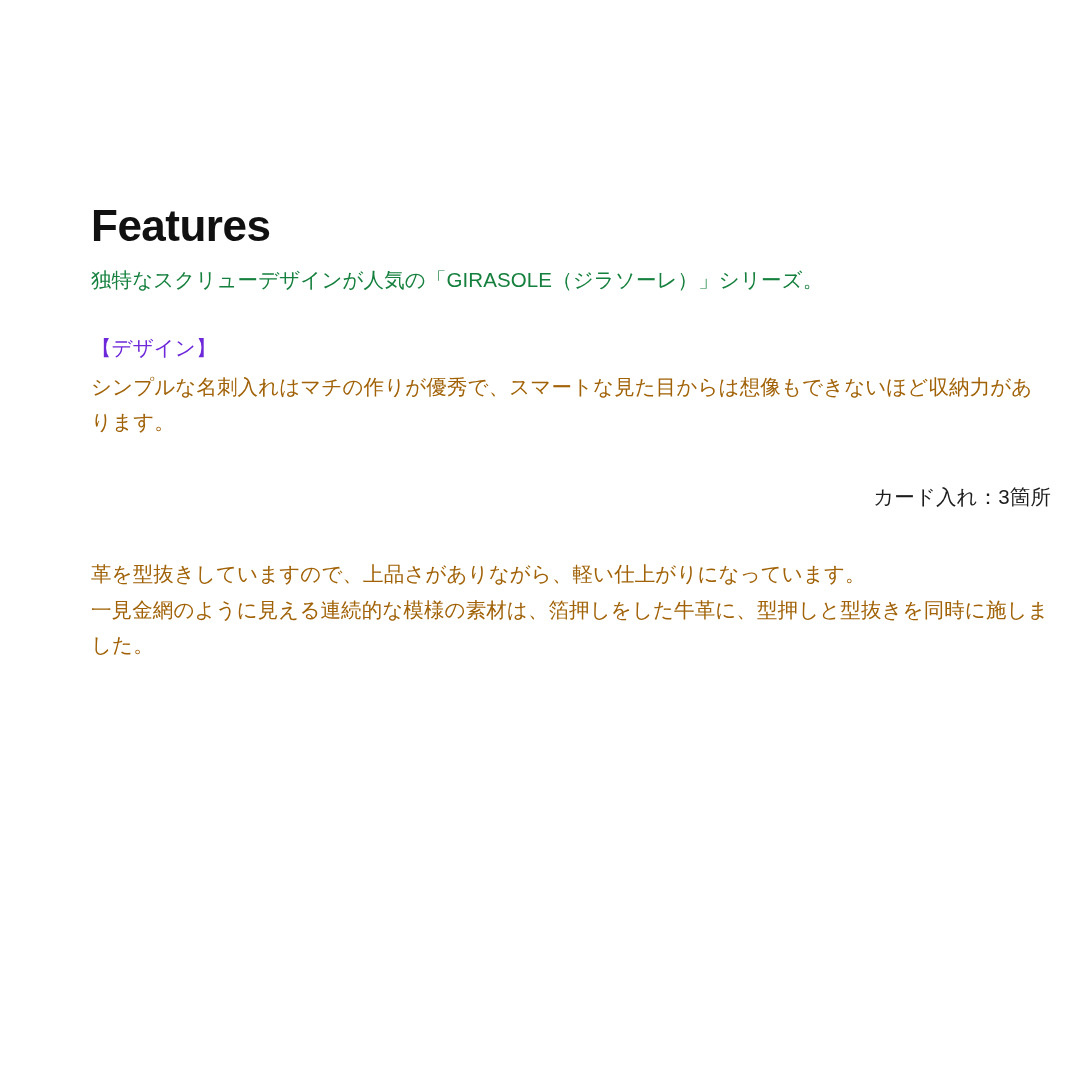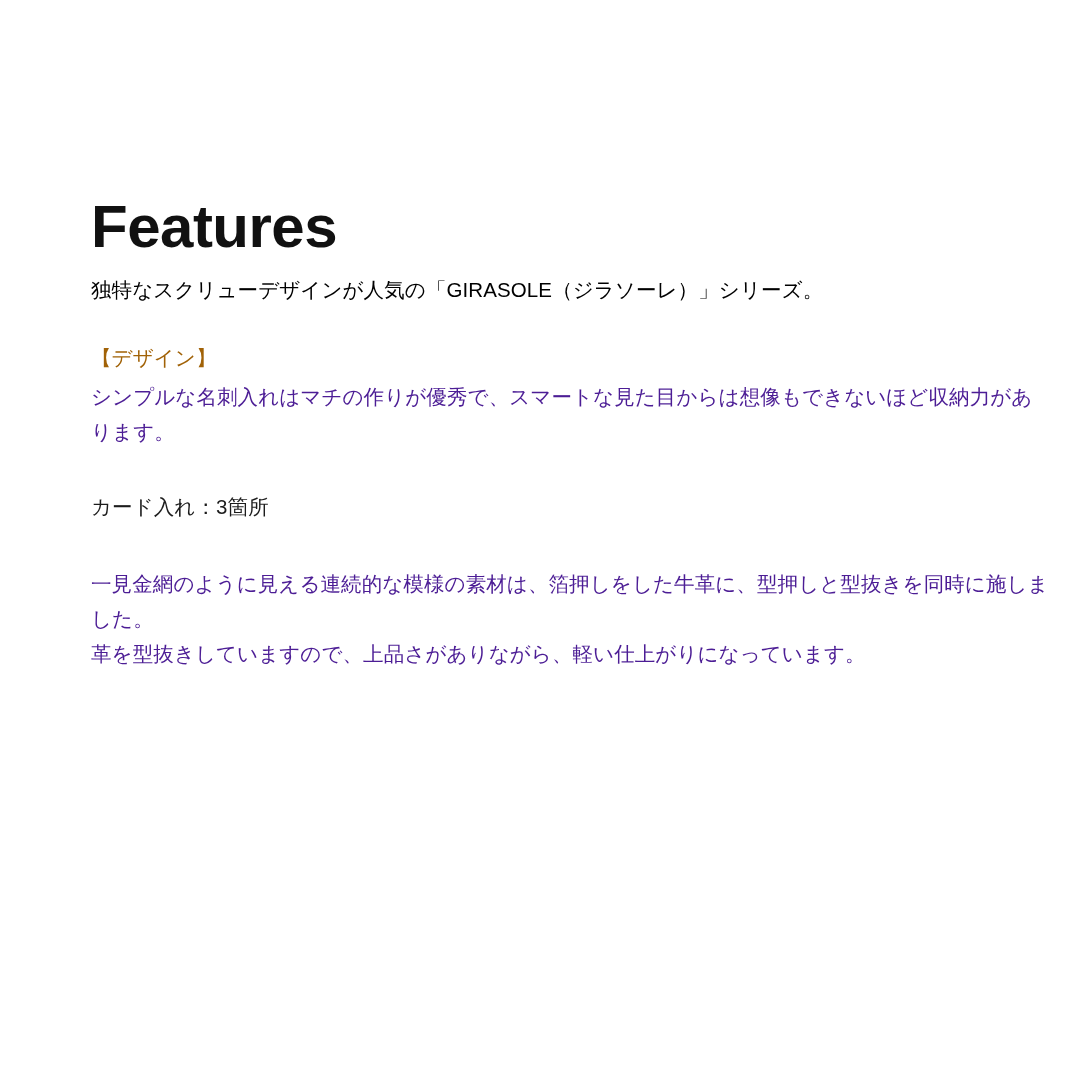--- a/index.html
+++ b/index.html
@@ -21,58 +21,59 @@
     background: #ffffff;
     box-sizing: border-box;
   }
   .content {
     position: absolute;
     left: 91px;
     top: 186px;
     width: 960px;
   }
   .page-title {
-    font-size: 60px;
+    font-size: 44px;
     font-weight: bold;
     letter-spacing: -0.5px;
     line-height: 1.1;
-    margin: 8px 0 14px 0;
+    margin: 16px 0 14px 0;
     color: #111111;
   }
   .lead {
     font-size: 20.5px;
     line-height: 1.55;
     margin: 0;
-    color: #000000;
+    color: #15803d;
     letter-spacing: 0.1px;
   }
   .block {
     margin-top: 36px;
   }
   .block-heading {
     font-size: 20.5px;
     line-height: 1.6;
     margin: 0 0 4px 0;
-    color: #a16207;
+    color: #6d28d9;
     letter-spacing: 0.1px;
   }
   .para {
     font-size: 20.5px;
     line-height: 1.72;
     margin: 0;
-    color: #4c1d95;
+    color: #a16207;
     letter-spacing: 0.1px;
     max-width: 958px;
   }
   .spec {
     font-size: 20.5px;
     line-height: 1.6;
     margin: 0;
     color: #1c1c1c;
     letter-spacing: 0.1px;
+    text-align: right;
   }
   .gap-md { margin-top: 42px; }
 </style>
 </head>
 <body>
 
 <div class="page">
   <div class="content">
 
     <h1 class="page-title">Features</h1>
@@ -82,18 +83,18 @@
     <div class="block">
       <p class="block-heading">【デザイン】</p>
       <p class="para">シンプルな名刺入れはマチの作りが優秀で、スマートな見た目からは想像もできないほど収納力があります。</p>
     </div>
 
     <div class="gap-md">
       <p class="spec">カード入れ：3箇所</p>
     </div>
 
     <div class="gap-md">
+      <p class="para">革を型抜きしていますので、上品さがありながら、軽い仕上がりになっています。</p>
       <p class="para">一見金網のように見える連続的な模様の素材は、箔押しをした牛革に、型押しと型抜きを同時に施しました。</p>
-      <p class="para">革を型抜きしていますので、上品さがありながら、軽い仕上がりになっています。</p>
     </div>
 
   </div>
 </div>
 
 </body></html>

